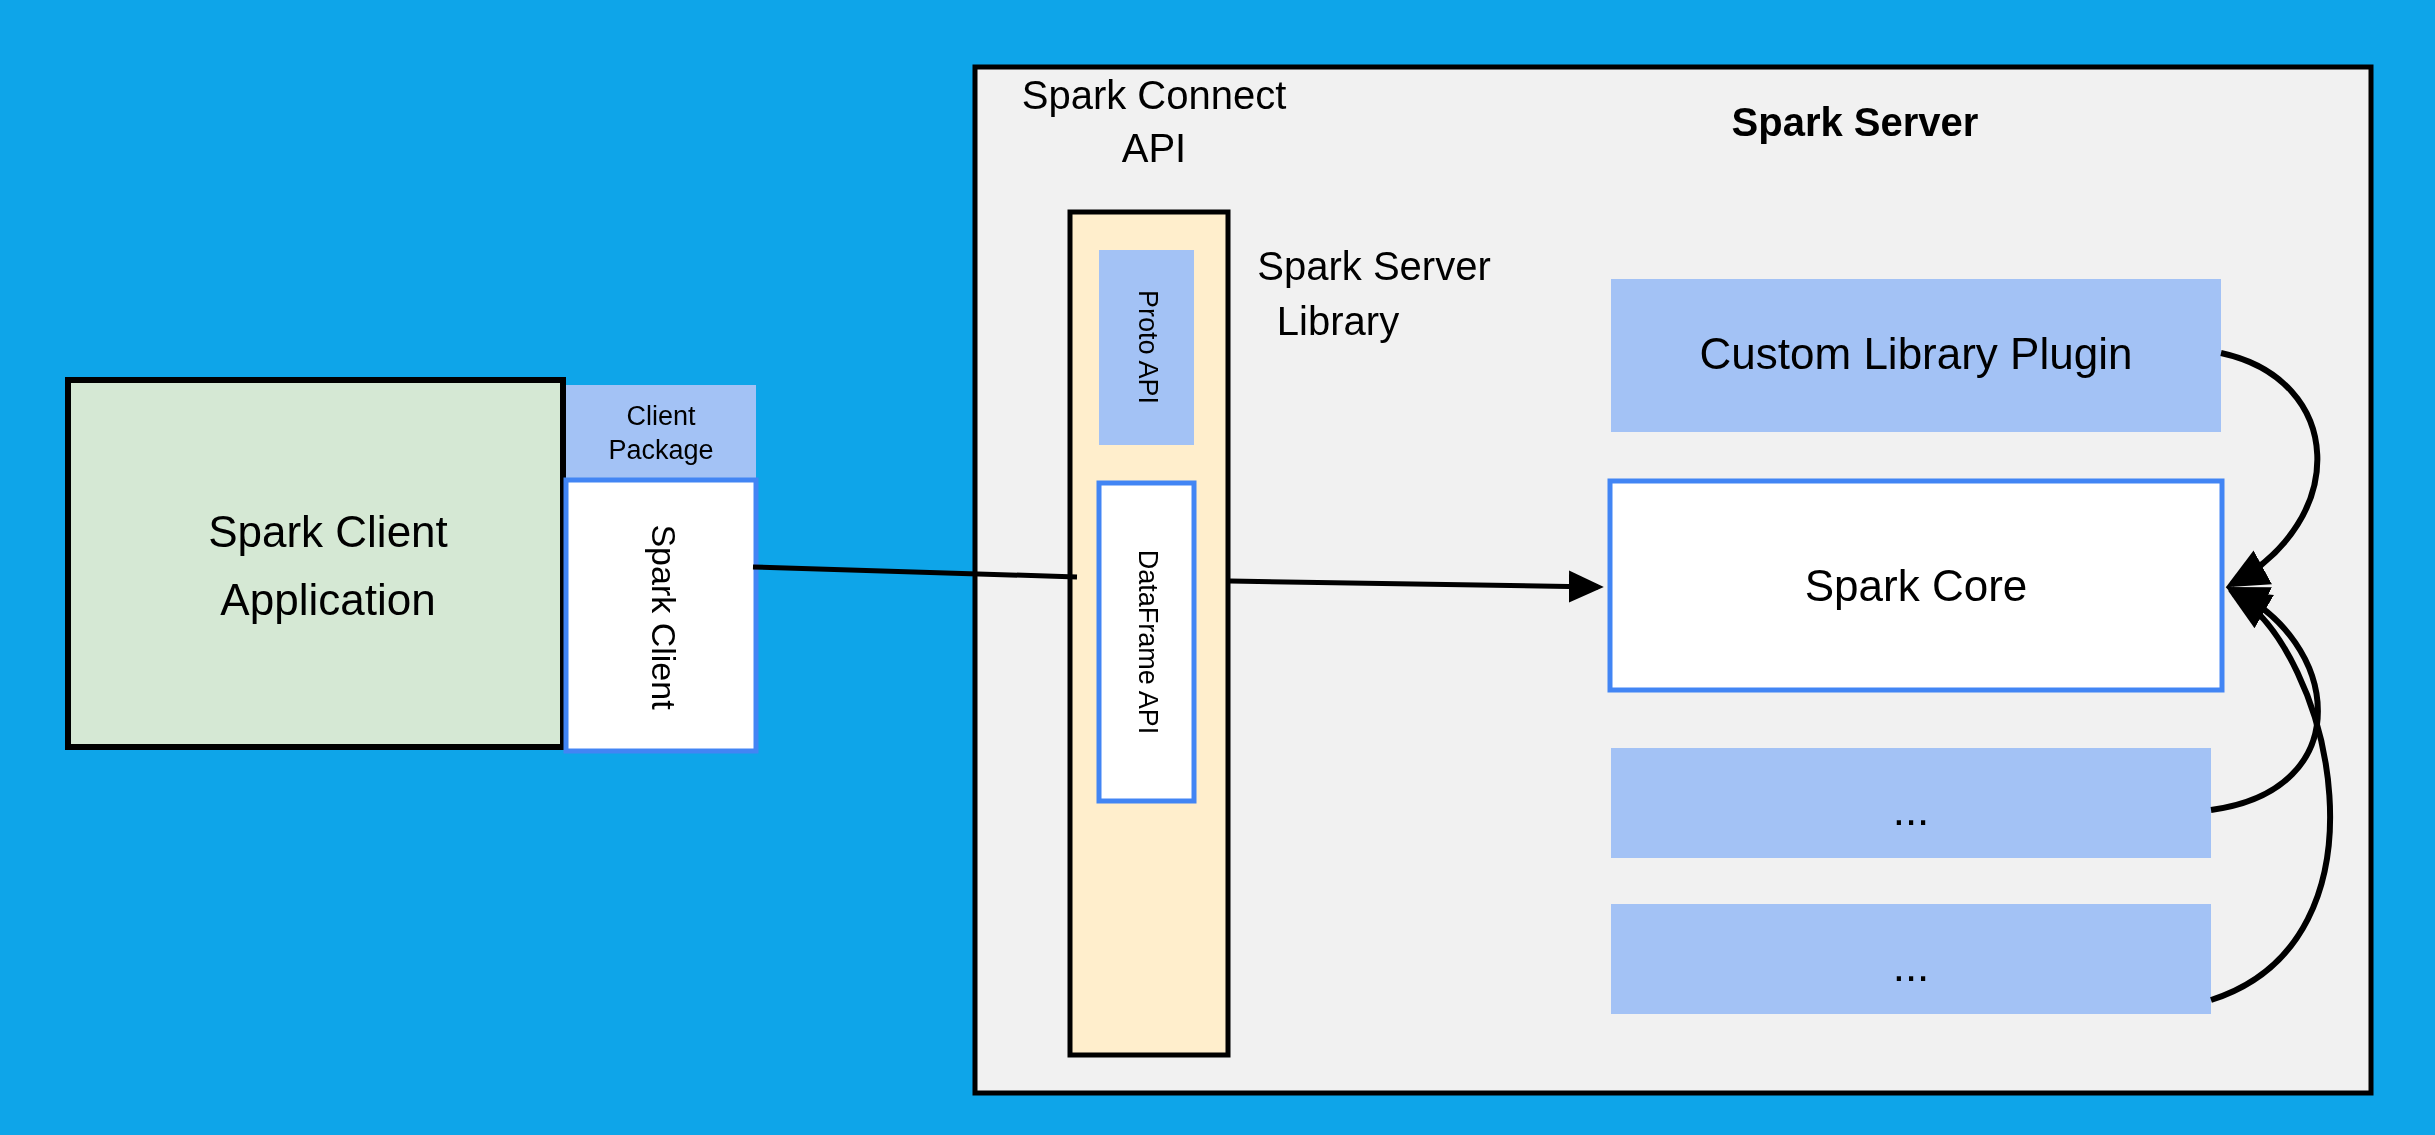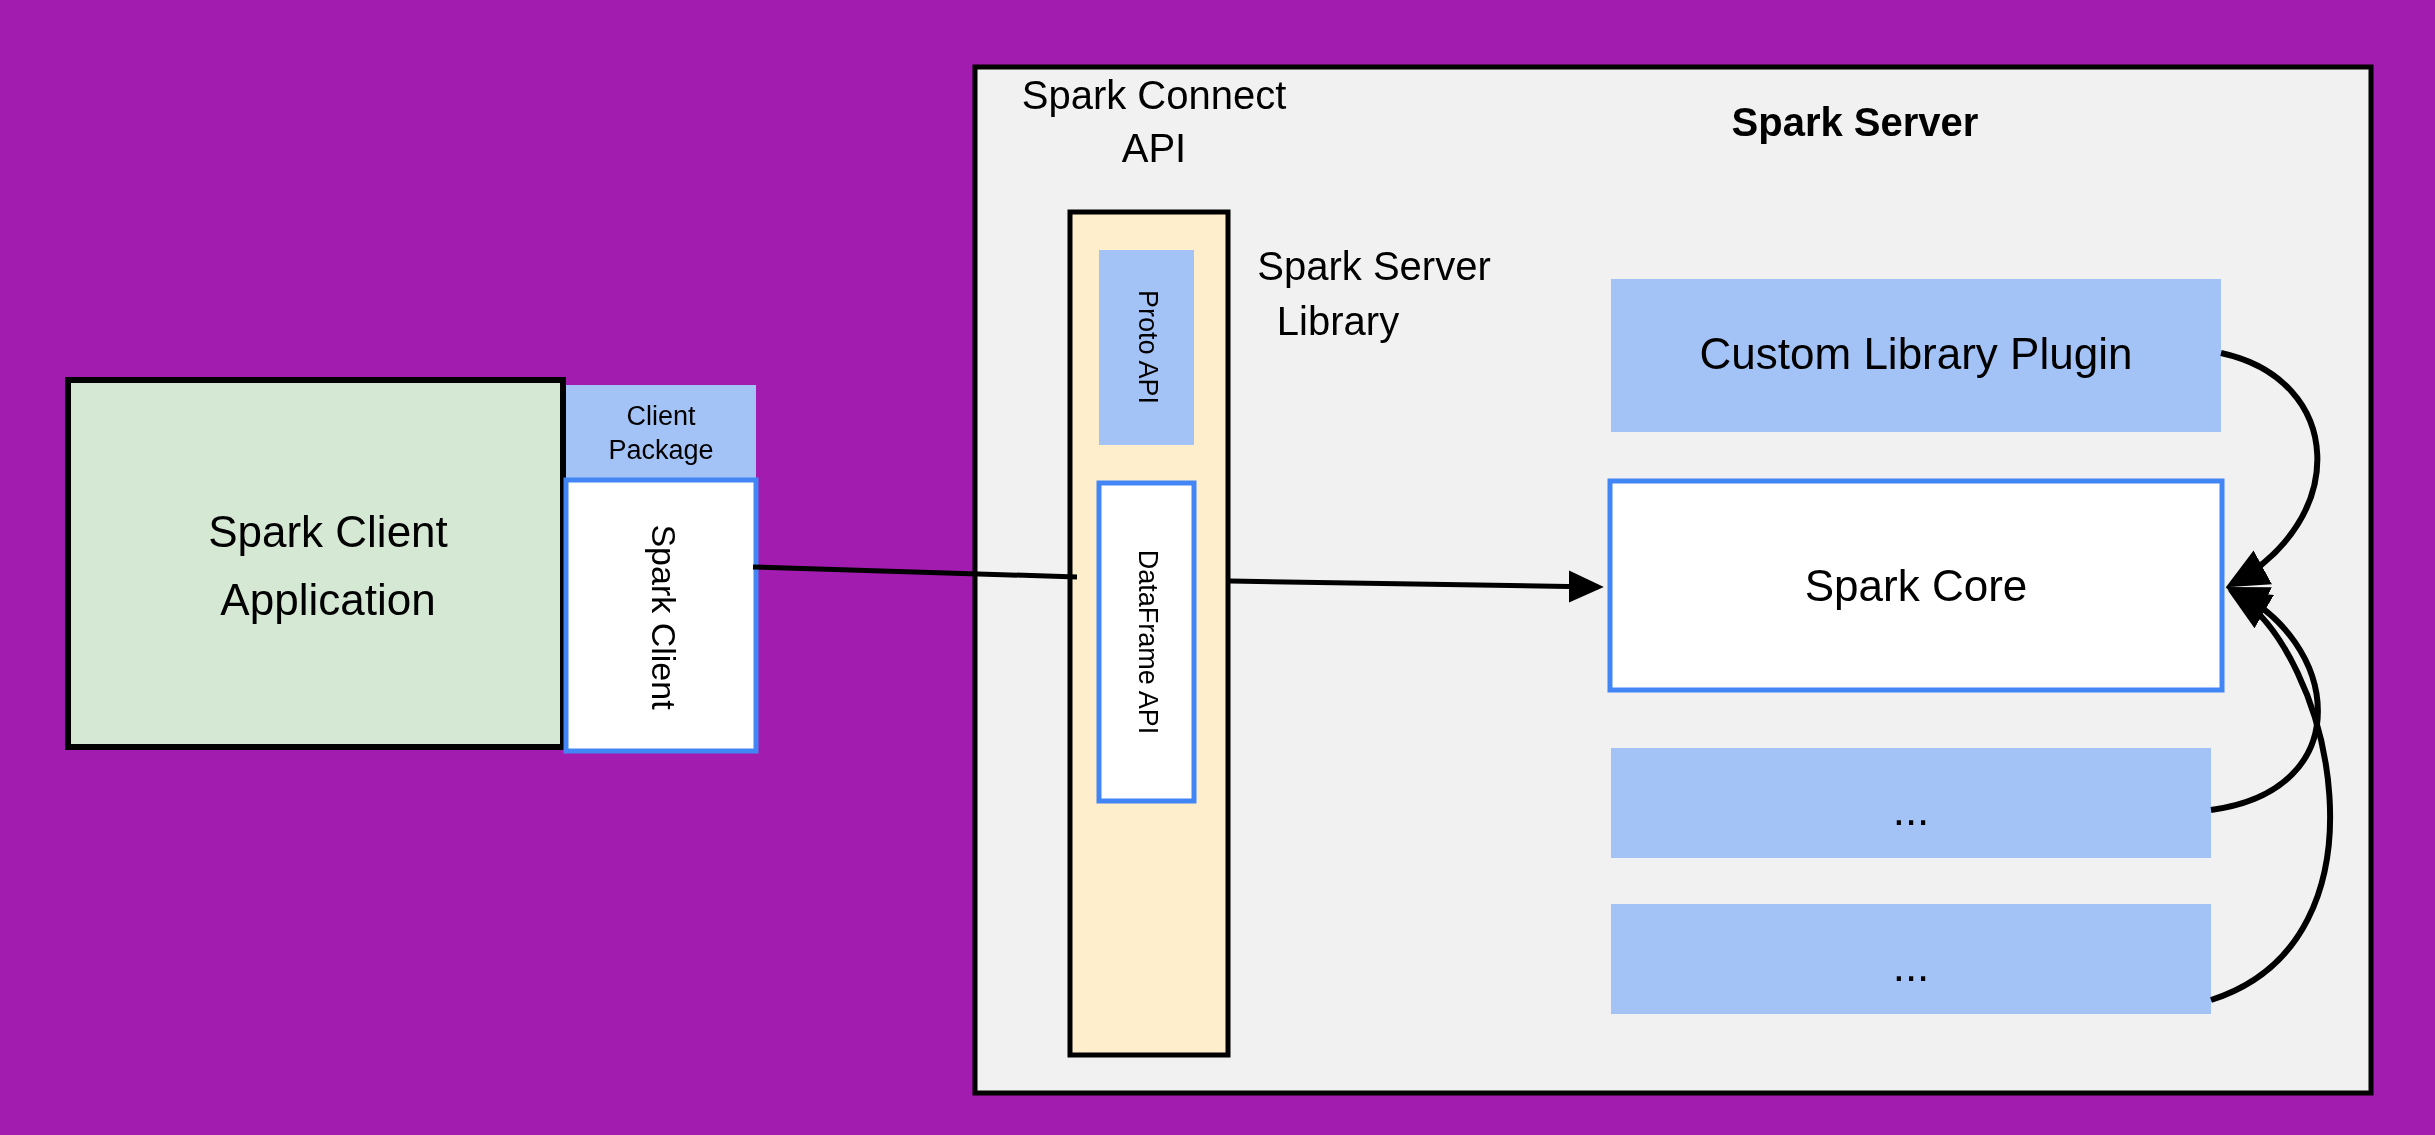--- a/index.html
+++ b/index.html
@@ -10,21 +10,21 @@
   body {
     width: 2435px;
     height: 1135px;
     font-family: "Liberation Sans", sans-serif;
     overflow: hidden;
   }
   #diagram-root {
     position: relative;
     width: 2435px;
     height: 1135px;
-    background: #a21caf;
+    background: #0ea5e9;
   }
   svg.diagram {
     position: absolute;
     top: 0;
     left: 0;
     width: 2435px;
     height: 1135px;
     display: block;
   }
   .box-label {

